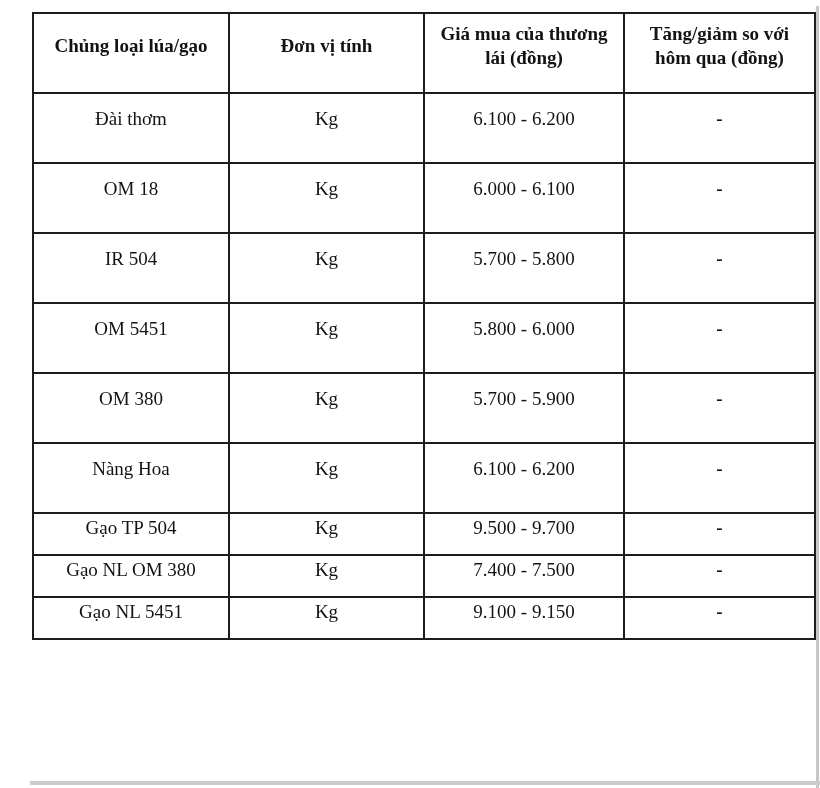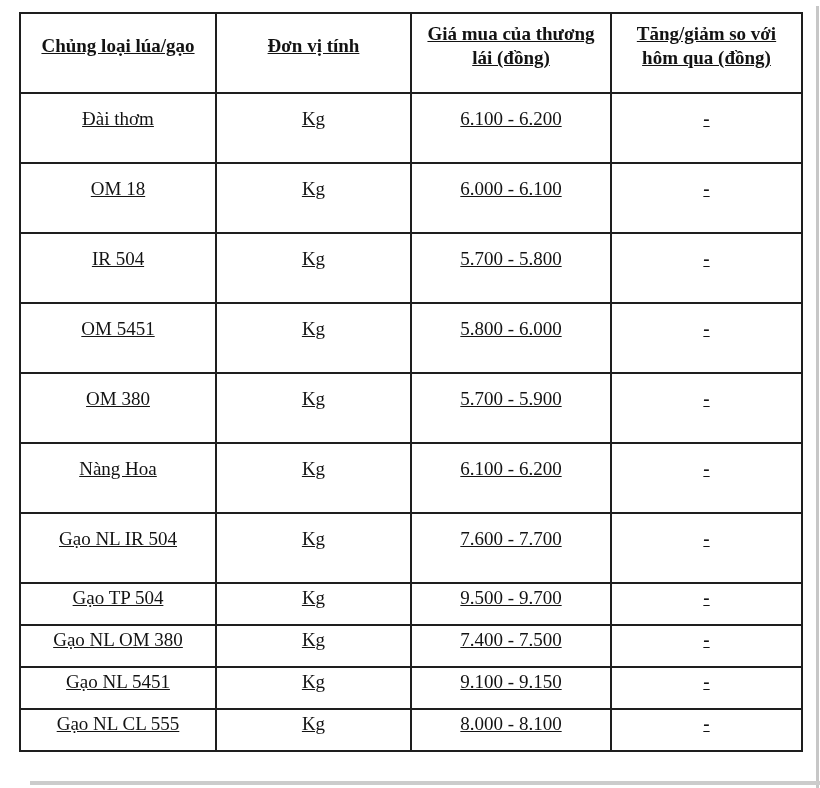--- a/index.html
+++ b/index.html
@@ -10,23 +10,22 @@
     width: 820px;
     height: 788px;
     background: #ffffff;
     position: relative;
     overflow: hidden;
     font-family: "Liberation Serif", "DejaVu Serif", serif;
     color: #131313;
   }
   .table-wrap {
     position: absolute;
-    left: 19px;
+    left: 32px;
     top: 12px;
-    text-decoration: underline;
   }
   table.price-table {
     border-collapse: collapse;
     table-layout: fixed;
     width: 782px;
   }
   .price-table th,
   .price-table td {
     border: 2px solid #1e1e1e;
     box-sizing: border-box;
@@ -119,48 +118,36 @@
         <td class="cell-unit">Kg</td>
         <td class="cell-price">5.700 - 5.900</td>
         <td class="cell-change">-</td>
       </tr>
       <tr class="row-tall">
         <td class="cell-type">Nàng Hoa</td>
         <td class="cell-unit">Kg</td>
         <td class="cell-price">6.100 - 6.200</td>
         <td class="cell-change">-</td>
       </tr>
-      <tr class="row-tall">
-        <td class="cell-type">Gạo NL IR 504</td>
-        <td class="cell-unit">Kg</td>
-        <td class="cell-price">7.600 - 7.700</td>
-        <td class="cell-change">-</td>
-      </tr>
       <tr class="row-short">
         <td class="cell-type">Gạo TP 504</td>
         <td class="cell-unit">Kg</td>
         <td class="cell-price">9.500 - 9.700</td>
         <td class="cell-change">-</td>
       </tr>
       <tr class="row-short">
         <td class="cell-type">Gạo NL OM 380</td>
         <td class="cell-unit">Kg</td>
         <td class="cell-price">7.400 - 7.500</td>
         <td class="cell-change">-</td>
       </tr>
       <tr class="row-short">
         <td class="cell-type">Gạo NL 5451</td>
         <td class="cell-unit">Kg</td>
         <td class="cell-price">9.100 - 9.150</td>
         <td class="cell-change">-</td>
       </tr>
-      <tr class="row-short">
-        <td class="cell-type">Gạo NL CL 555</td>
-        <td class="cell-unit">Kg</td>
-        <td class="cell-price">8.000 - 8.100</td>
-        <td class="cell-change">-</td>
-      </tr>
     </tbody>
   </table>
 </div>
 
 <div class="edge-right"></div>
 <div class="edge-bottom"></div>
 
 </body></html>

